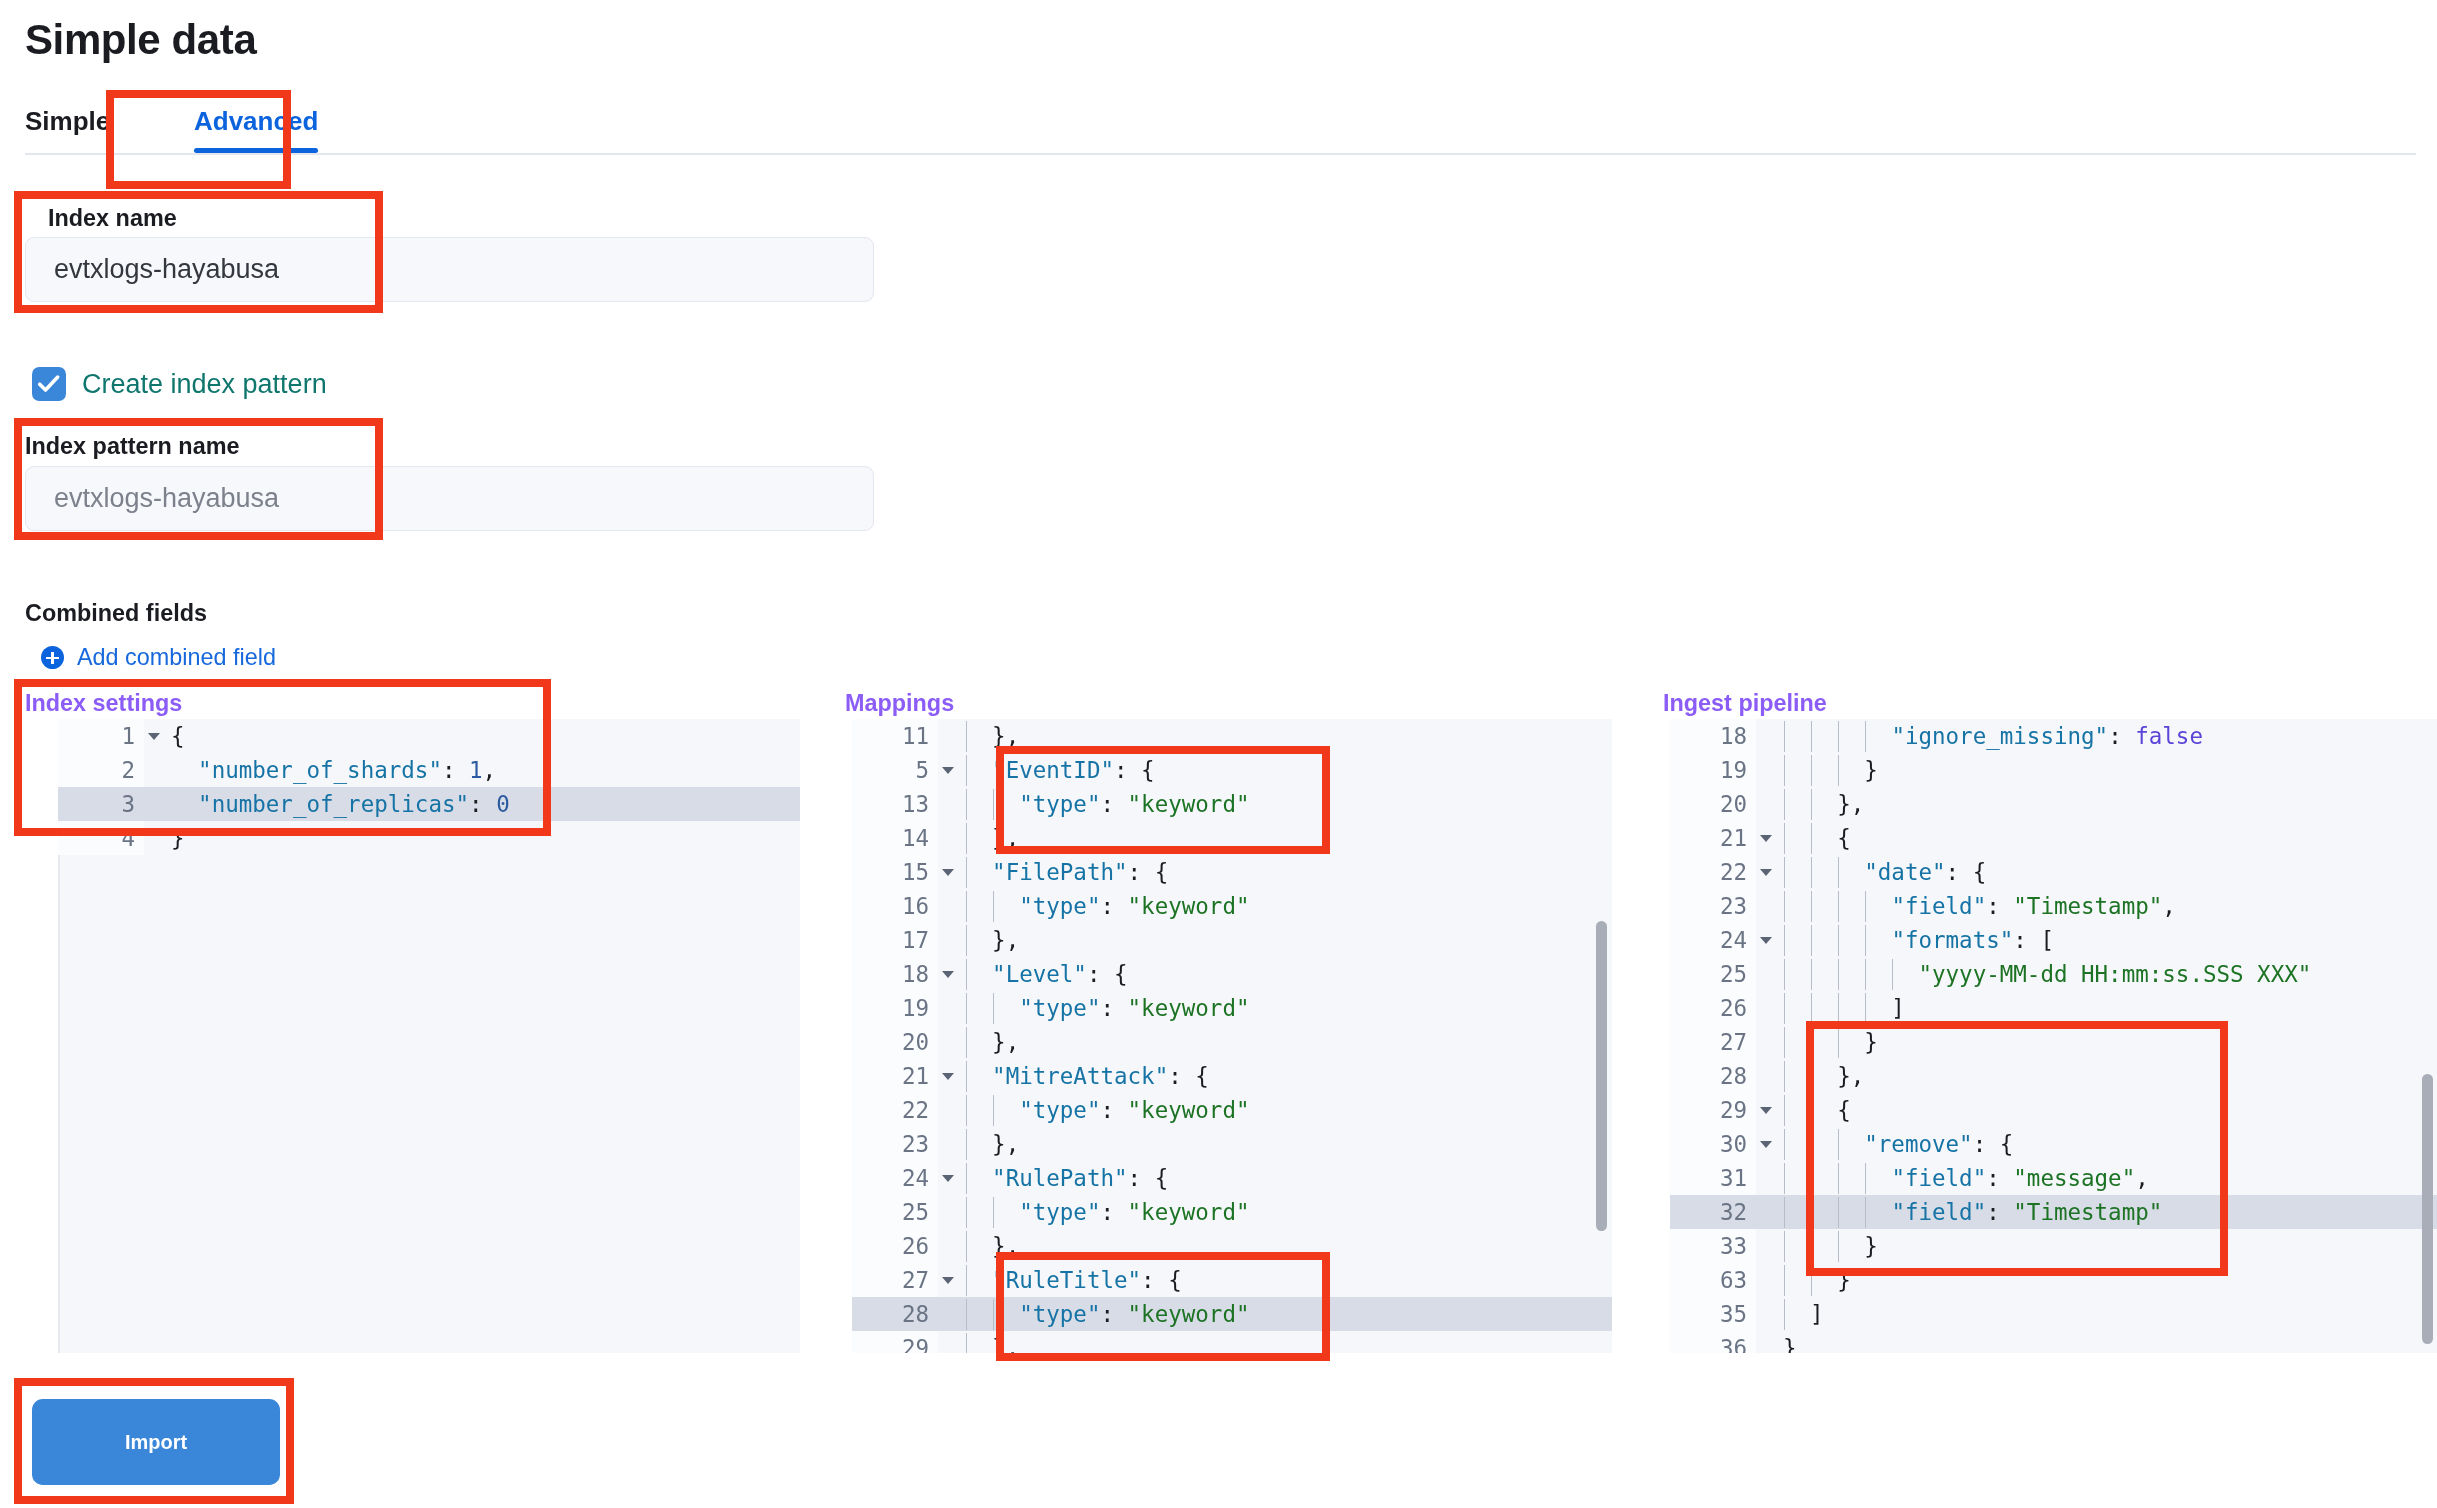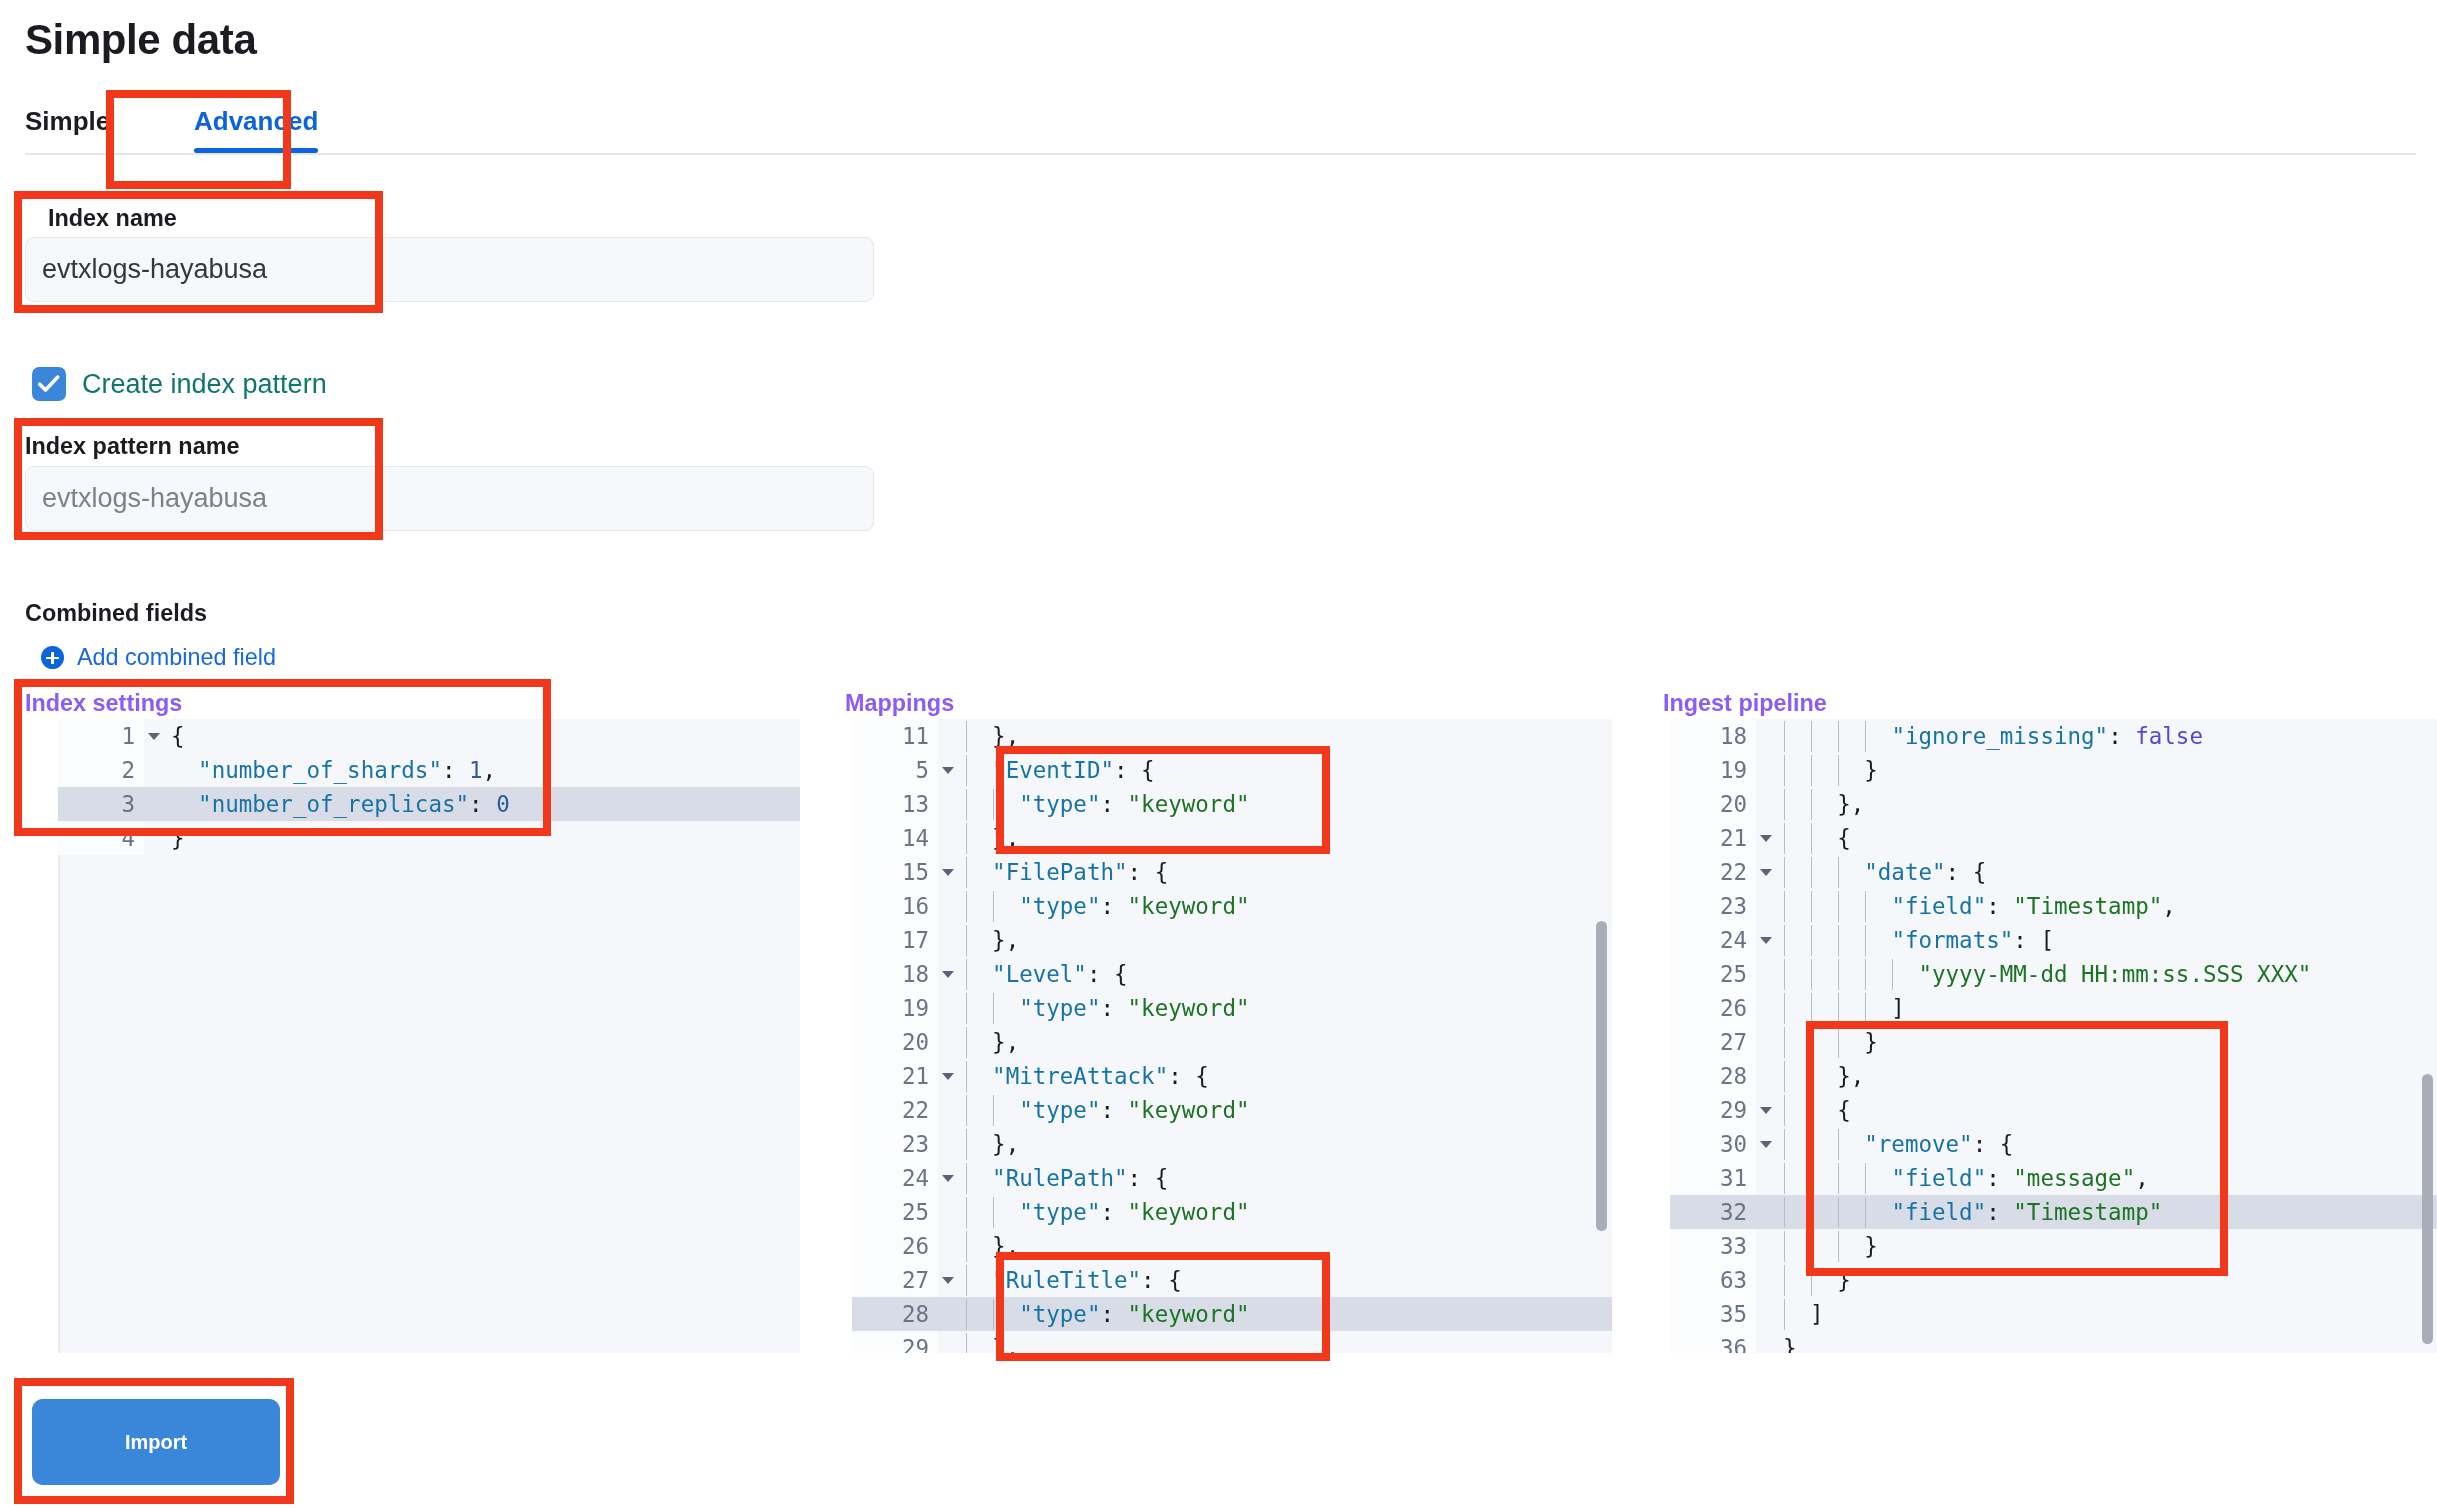--- a/index.html
+++ b/index.html
@@ -76,21 +76,21 @@
   }
   .text-input {
     position: absolute;
     box-sizing: border-box;
     height: 65px;
     background: #f7f8fc;
     border: 0.9px solid #e4e6f0;
     border-radius: 9px;
     font-size: 27px;
     line-height: 63px;
-    padding-left: 16px;
+    padding-left: 28px;
     color: #34373e;
     overflow: hidden;
     white-space: nowrap;
   }
   .text-input.placeholder { color: #7c818c; }
 
   #index-name-label { left: 25px; top: 205px; margin-left: 23px; }
   #index-name-input { left: 25px; top: 237px; width: 849px; }
 
   #index-pattern-label { left: 25px; top: 433px; }

